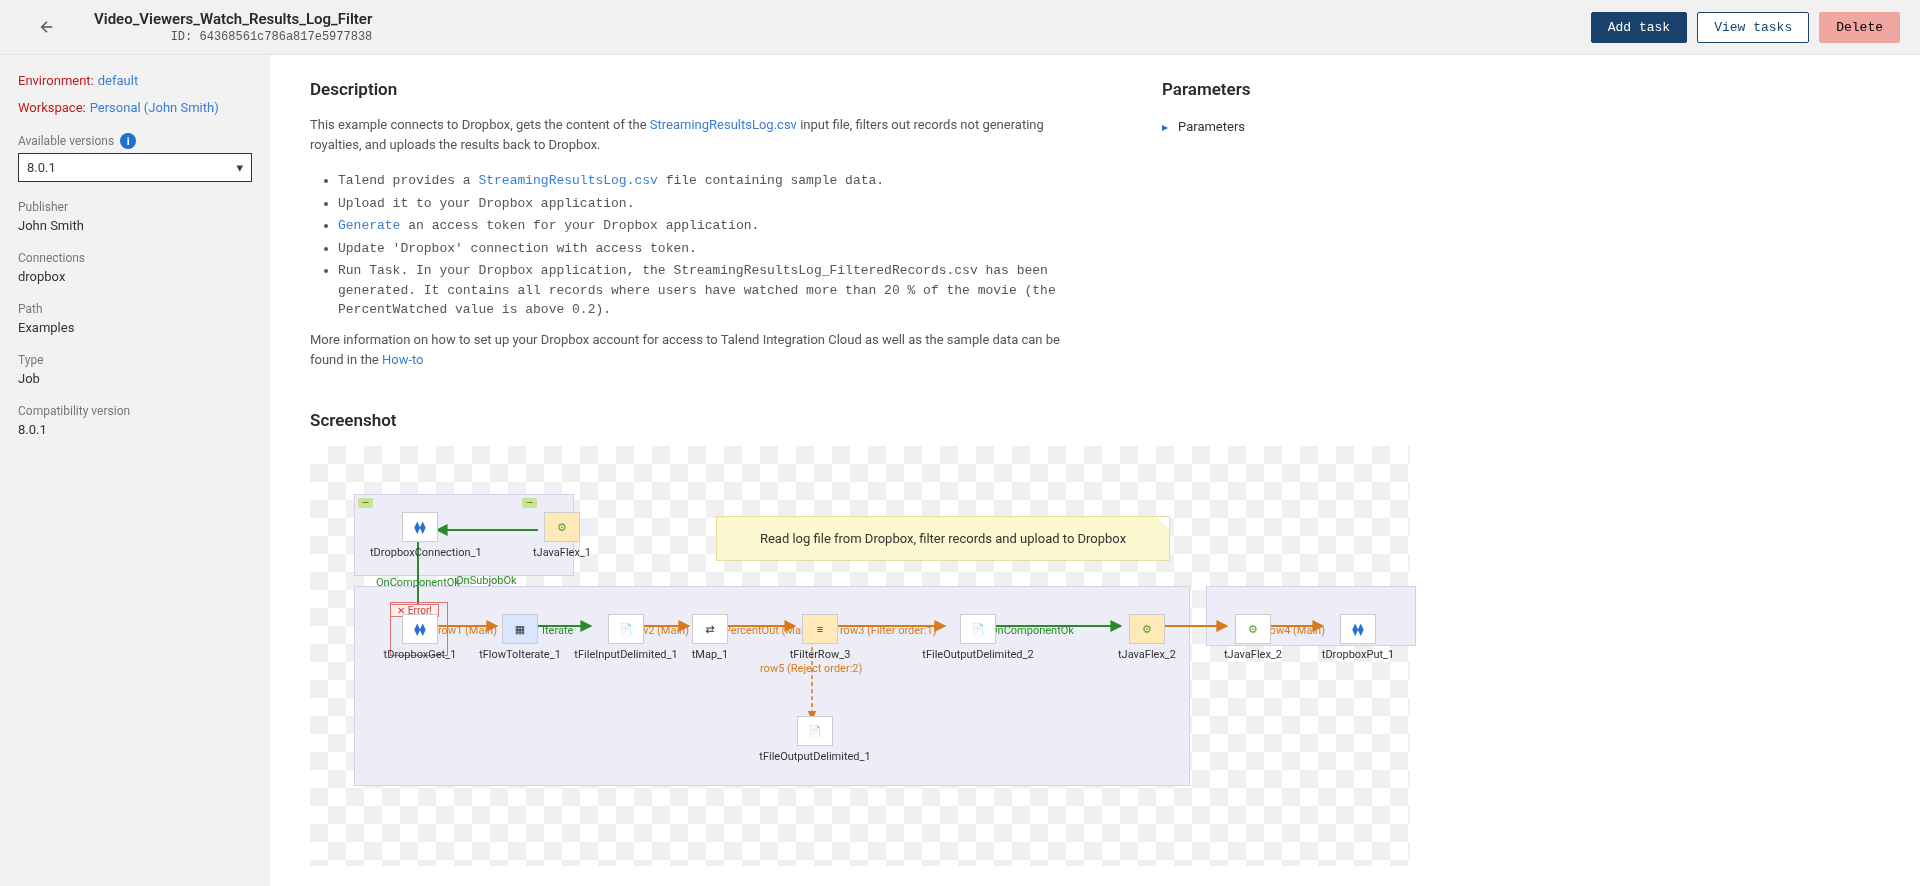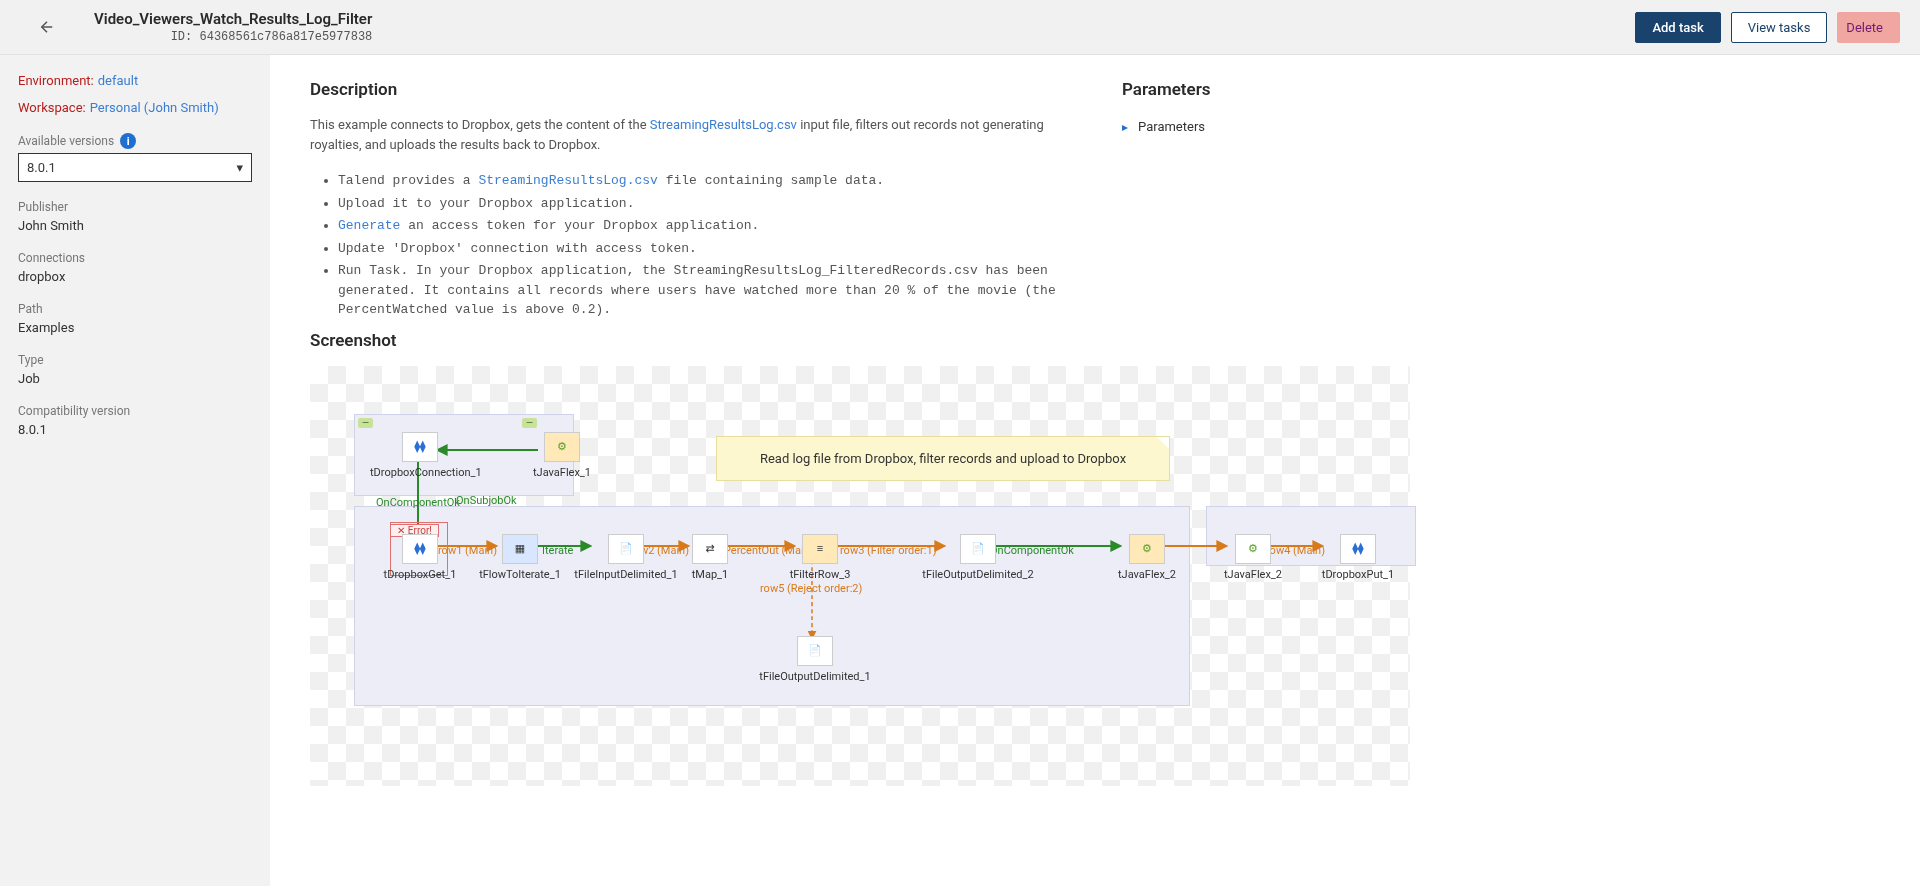--- a/index.html
+++ b/index.html
@@ -41,24 +41,25 @@
   }
   .title-text { font-weight: 600; font-size: 15px; color: #2a2a2a; }
   .id-text { font-size: 12px; color: #555; font-family: Liberation Mono, monospace; }
   .header-actions { display: flex; gap: 10px; align-items: center; }
   .btn {
     padding: 7px 16px;
     font-size: 13px;
     border-radius: 2px;
     cursor: pointer;
     border: 1px solid transparent;
+    font-family: Liberation Mono, monospace;
   }
   .btn-primary { background: #19426c; color: #fff; border-color: #19426c; font-weight: 500; }
   .btn-outline { background: #fff; color: #19426c; border-color: #19426c; }
-  .btn-danger { background: #f1a7a1; color: #701a75; padding-left: 8px; }
+  .btn-danger { background: #f1a7a1; color: #000000; }
 
   
   .body {
     display: flex;
     flex-direction: row;
   }
   .sidebar {
     width: 270px;
     min-width: 270px;
     background: #f2f2f2;
@@ -91,21 +92,21 @@
   }
 
   
   .main {
     flex: 1;
     padding: 24px 40px 40px 40px;
     overflow-x: hidden;
   }
   .columns {
     display: flex;
-    gap: 32px;
+    gap: 72px;
   }
   .col-desc { flex: 1; max-width: 780px; }
   .col-params { width: 380px; }
   h2.section-title {
     font-size: 17px;
     font-weight: 600;
     color: #2a2a2a;
     margin-bottom: 16px;
   }
   .desc-text { color:#555; line-height:1.55; font-size:13px; }
@@ -113,21 +114,21 @@
   .instructions-label { font-weight:600; margin-top:4px; }
   ul.inst-list { padding-left: 28px; margin: 16px 0 10px 0; font-family: Liberation Mono, monospace; }
   ul.inst-list li { margin-bottom: 3px; line-height:1.5; color:#555; }
   .param-row {
     display:flex; align-items:center; gap:10px;
     color:#333; font-size:13px; cursor:pointer;
     padding: 4px 0;
   }
   .chev { color:#1f6fd0; font-size:12px; }
 
-  h2.screenshot-title { }
+  h2.screenshot-title { margin-top: 40px; }
 
   
   .diagram {
     position: relative;
     width: 1100px;
     height: 420px;
     background-image:
       linear-gradient(45deg, #f0f0f0 25%, transparent 25%, transparent 75%, #f0f0f0 75%, #f0f0f0),
       linear-gradient(45deg, #f0f0f0 25%, transparent 25%, transparent 75%, #f0f0f0 75%, #f0f0f0);
     background-size: 36px 36px;
@@ -284,20 +285,24 @@
             <span> file containing sample data.</span>
           </li>
           <li>Upload it to your Dropbox application.</li>
           <li>
             <a class="link">Generate</a>
             <span> an access token for your Dropbox application.</span>
           </li>
           <li>Update 'Dropbox' connection with access token.</li>
           <li>Run Task. In your Dropbox application, the StreamingResultsLog_FilteredRecords.csv has been generated. It contains all records where users have watched more than 20 % of the movie (the PercentWatched value is above 0.2).</li>
         </ul>
+        <p class="desc-text">
+          <span>More information on how to set up your Dropbox account for access to Talend Integration Cloud as well as the sample data can be found in the </span>
+          <a class="link">How-to</a>
+        </p>
       </div>
       <div class="col-params">
         <h2 class="section-title">Parameters</h2>
         <div class="param-row">
           <span class="chev">▸</span>
           <span>Parameters</span>
         </div>
       </div>
     </div>
 

